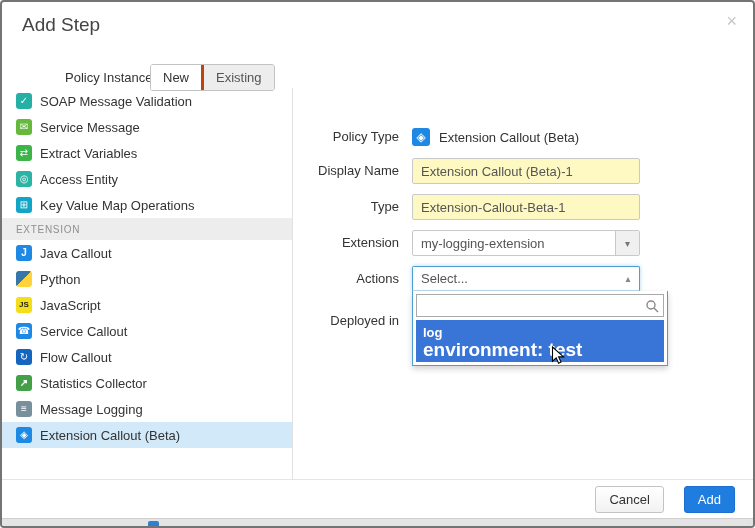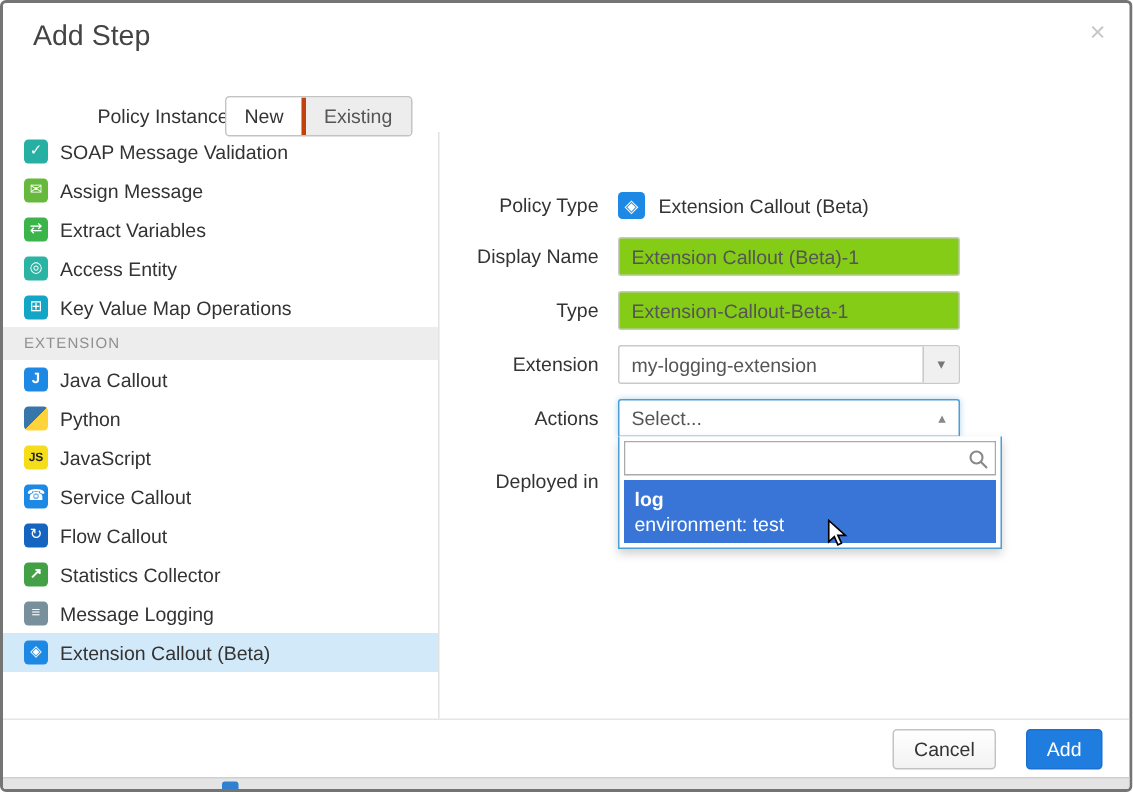--- a/index.html
+++ b/index.html
@@ -35,34 +35,34 @@
   .i8{background:#1e88e5;}
   .i9{background:#1565c0;}
   .i10{background:#43a047;font-weight:bold;}
   .i11{background:#78909c;}
   .i12{background:#1e88e5;}
   
   .flabel{position:absolute;left:290px;width:107px;text-align:right;font-size:13px;color:#333;line-height:26px;}
   .fvalue{position:absolute;left:410px;font-size:13px;color:#333;}
   .ptype-row{display:flex;align-items:center;gap:9px;height:26px;}
   .ptype-icon{width:18px;height:18px;border-radius:3px;background:#1e88e5;color:#fff;font-size:12px;display:flex;align-items:center;justify-content:center;}
-  .tinput{position:absolute;left:410px;width:228px;height:26px;border:1px solid #c9c9c9;border-radius:2px;font-size:13px;color:#555;padding:0 8px;font-family:"Liberation Sans",sans-serif;background:#84cc16;}
+  .tinput{position:absolute;left:410px;width:228px;height:26px;border:1px solid #c9c9c9;border-radius:2px;font-size:13px;color:#555;padding:0 8px;font-family:"Liberation Sans",sans-serif;background:#fef9c3;}
   .selectbox{position:absolute;left:410px;width:228px;height:26px;border:1px solid #c9c9c9;border-radius:2px;background:#fff;display:flex;align-items:center;cursor:pointer;}
   .selectbox .sel-text{flex:1;font-size:13px;color:#555;padding-left:8px;}
   .selectbox .sel-btn{width:24px;height:100%;background:#f0f0f0;border-left:1px solid #c9c9c9;display:flex;align-items:center;justify-content:center;color:#777;font-size:10px;}
   .chosen{position:absolute;left:410px;width:228px;height:25px;border:1px solid #4b9fd4;border-bottom-color:#bcd9ec;border-radius:2px 2px 0 0;background:#fff;display:flex;align-items:center;box-shadow:0 0 4px rgba(75,159,212,.45);cursor:pointer;z-index:5;}
   .chosen .sel-text{flex:1;font-size:13px;color:#555;padding-left:8px;}
   .chosen .arrow{width:22px;text-align:center;color:#888;font-size:10px;}
   .drop-panel{position:absolute;left:410px;top:289px;width:256px;border:1px solid #4b9fd4;border-top:none;background:#fff;box-shadow:0 3px 6px rgba(0,0,0,.18);padding:3px;z-index:6;}
   .search-wrap{position:relative;border:1px solid #aaa;height:23px;background:#fff;}
   .search-wrap input{width:100%;height:100%;border:none;outline:none;font-size:12px;padding:0 22px 0 5px;font-family:"Liberation Sans",sans-serif;}
   .search-wrap svg{position:absolute;right:4px;top:4px;}
   .opt-block{margin-top:3px;background:#3875d7;color:#fff;padding:4px 7px;cursor:pointer;}
   .opt-title{font-size:13px;font-weight:bold;line-height:17px;}
-  .opt-sub{font-size:13px;font-weight:normal;line-height:17px;}
+  .opt-sub{font-size:19px;font-weight:bold;line-height:17px;}
   
   .footer-line{position:absolute;left:0;right:0;top:477px;border-top:1px solid #e5e5e5;}
   .footer-btns{position:absolute;right:18px;top:484px;display:flex;gap:8px;}
   .btn{font-size:13px;padding:5px 13px;border-radius:3px;cursor:pointer;font-family:"Liberation Sans",sans-serif;margin-left:12px;}
   .btn-cancel{border:1px solid #c3c3c3;background:linear-gradient(#ffffff,#f2f2f2);color:#333;}
   .btn-add{border:1px solid #1a6fd0;background:#1f7de0;color:#fff;}
   
   .bottom-strip{position:absolute;left:0;right:0;top:516px;height:12px;background:#e4e4e4;border-top:1px solid #cfcfcf;}
   .strip-icon{position:absolute;left:146px;top:519px;width:11px;height:9px;background:#2f80d0;border-radius:2px;}
   
@@ -83,21 +83,21 @@
   </div>
 
   <div class="v-divider"></div>
   <div class="sidebar">
     <div class="side-item">
       <span class="picon i0">✓</span>
       <span>SOAP Message Validation</span>
     </div>
     <div class="side-item">
       <span class="picon i1">✉</span>
-      <span>Assign Message</span>
+      <span>Service Message</span>
     </div>
     <div class="side-item">
       <span class="picon i2">⇄</span>
       <span>Extract Variables</span>
     </div>
     <div class="side-item">
       <span class="picon i3">◎</span>
       <span>Access Entity</span>
     </div>
     <div class="side-item">

